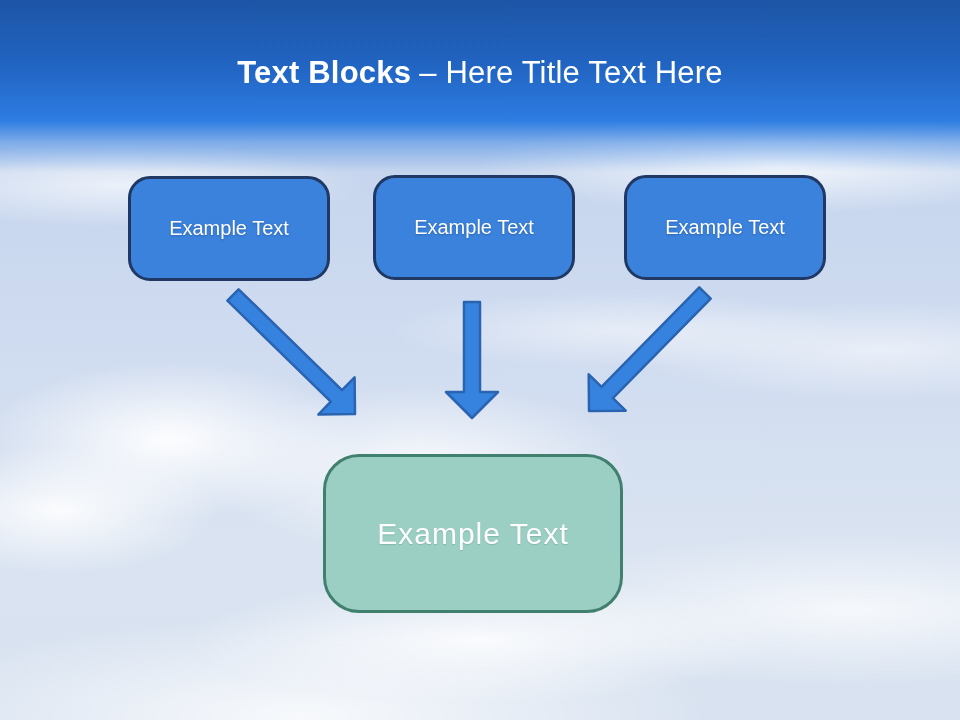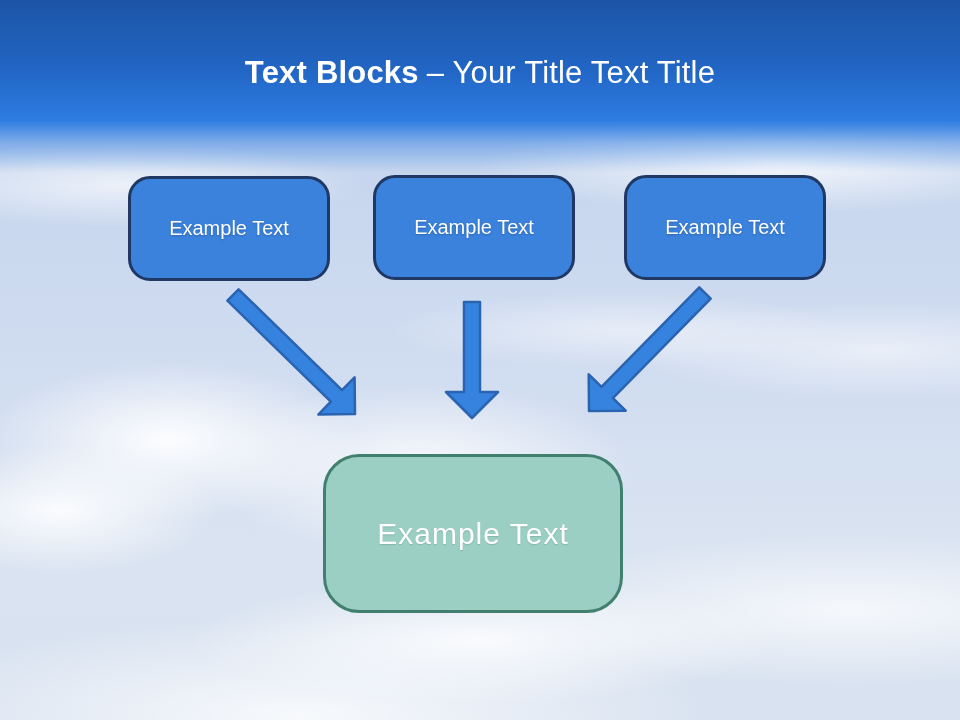--- a/index.html
+++ b/index.html
@@ -81,21 +81,21 @@
   }
 </style>
 </head>
 <body>
 
 <div class="slide">
 
   <div class="header-band"></div>
 
   <div class="slide-title" style="color: rgb(255, 255, 255);">
-    <span class="t-bold">Text Blocks</span><span class="t-rest">– Your Title Text Title</span>
+    <span class="t-bold">Text Blocks</span><span class="t-rest">– Here Title Text Here</span>
   </div>
 
   <div class="text-block b1" style="background-color: rgb(59, 130, 220); border-color: rgb(31, 56, 100); color: rgb(255, 255, 255);">
     <span>Example Text</span>
   </div>
 
   <div class="text-block b2" style="background-color: rgb(59, 130, 220); border-color: rgb(31, 56, 100); color: rgb(255, 255, 255);">
     <span>Example Text</span>
   </div>
 

